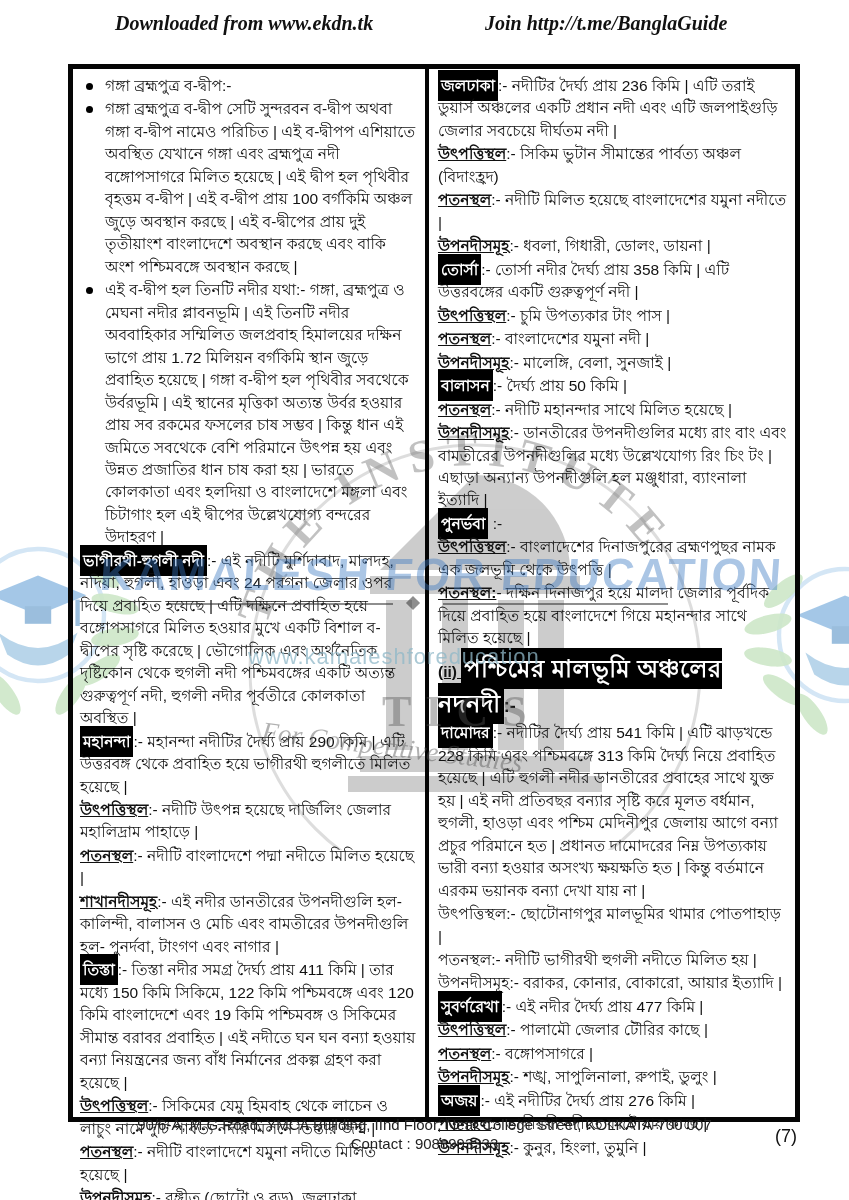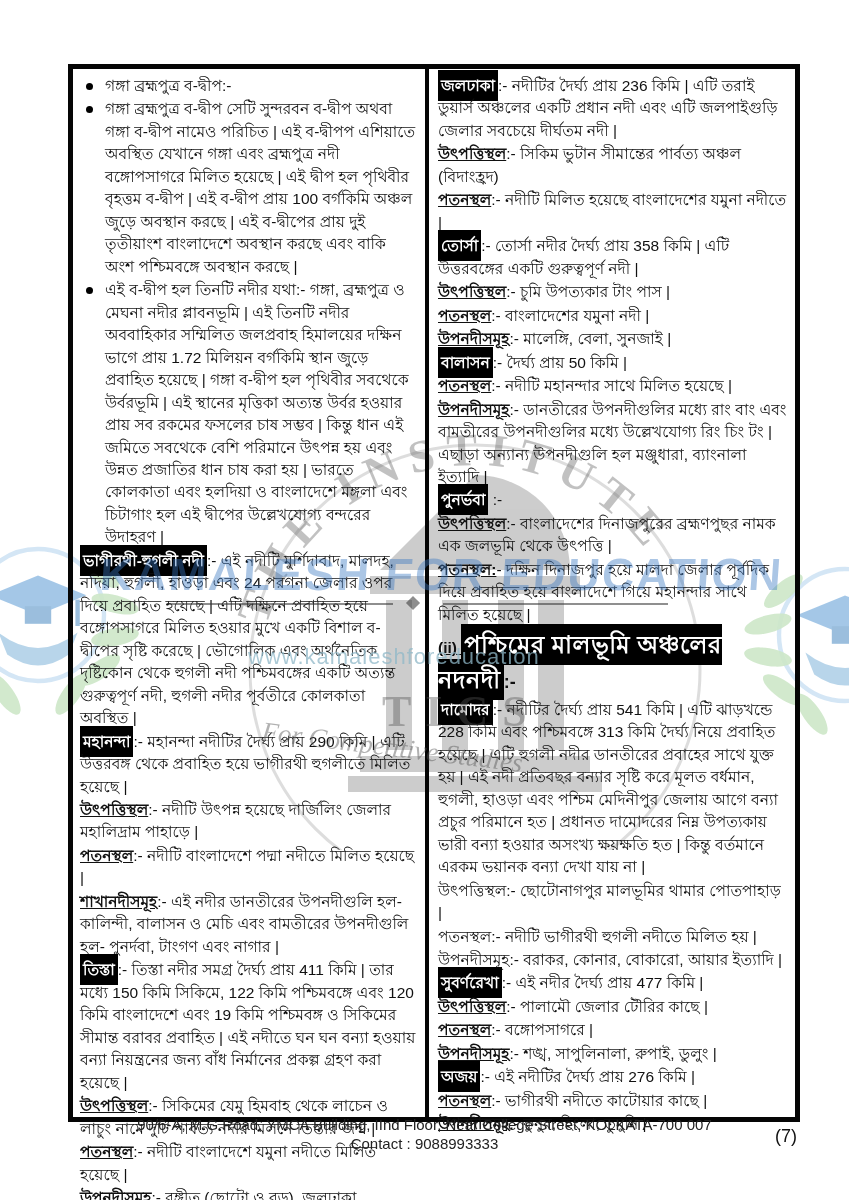--- a/index.html
+++ b/index.html
@@ -52,20 +52,24 @@
   .flourish .bar.r{left:275px;}
   .flourish .dia{position:absolute;left:240px;top:0;width:10px;height:10px;background:#333;
             transform:rotate(45deg);}
   .side-logo{width:220px;height:220px;opacity:.55;}
 </style>
 </head>
 <body>
 
 <div class="page">
 
+  <div class="hdr">
+    <span class="hl">Downloaded from www.ekdn.tk</span>
+    <span class="hr">Join http://t.me/BanglaGuide</span>
+  </div>
 
   <svg class="wm wm-under" style="left:190px;top:380px;" width="560" height="470">
     <defs>
       <path id="arcTop" d="M 70,300 A 215,215 0 0 1 500,300" fill="none"></path>
       <path id="arcBot" d="M 90,300 A 200,200 0 0 0 480,300" fill="none"></path>
     </defs>
     <circle cx="285" cy="290" r="225" fill="none" stroke="#777" stroke-width="3" opacity="0.25"></circle>
     <text font-family="Liberation Serif,serif" font-size="46" font-weight="bold" fill="#666" opacity="0.4" letter-spacing="10">
       <textPath href="#arcTop" startOffset="8%">THE INSTITUTE</textPath>
     </text>
@@ -147,20 +151,21 @@
         <div class="para"><span class="runs"><span class="bu">শাখানদীসমূহ</span><span>:- এই নদীর ডানতীরের উপনদীগুলি হল- কালিন্দী, বালাসন ও মেচি এবং বামতীরের উপনদীগুলি হল- পুনর্দবা, টাংগণ এবং নাগার |</span></span></div>
         <div class="para"><span class="runs"><span class="inv">তিস্তা</span><span>:- তিস্তা নদীর সমগ্র দৈর্ঘ্য প্রায় 411 কিমি | তার মধ্যে 150 কিমি সিকিমে, 122 কিমি পশ্চিমবঙ্গে এবং 120 কিমি বাংলাদেশে এবং 19 কিমি পশ্চিমবঙ্গ ও সিকিমের সীমান্ত বরাবর প্রবাহিত | এই নদীতে ঘন ঘন বন্যা হওয়ায় বন্যা নিয়ন্ত্রনের জন্য বাঁধ নির্মানের প্রকল্প গ্রহণ করা হয়েছে |</span></span></div>
         <div class="para"><span class="runs"><span class="bu">উৎপত্তিস্থল</span><span>:- সিকিমের যেমু হিমবাহ থেকে লাচেন ও লাচুং নামে দুটি পার্বত্য নদীর মিলনে তিস্তার জন্ম |</span></span></div>
         <div class="para"><span class="runs"><span class="bu">পতনস্থল</span><span>:- নদীটি বাংলাদেশে যমুনা নদীতে মিলিত হয়েছে |</span></span></div>
         <div class="para"><span class="runs"><span class="bu">উপনদীসমূহ</span><span>:- রঙ্গীত (ছোটো ও বড়), জলঢাকা, কালিবেনারা, লিশ, গিশ, চেকনালা, করলা |</span></span></div>
       </div>
     <div class="col right" id="colRight">
         <div class="para"><span class="runs"><span class="inv">জলঢাকা</span><span>:- নদীটির দৈর্ঘ্য প্রায় 236 কিমি | এটি তরাই ডুয়ার্স অঞ্চলের একটি প্রধান নদী এবং এটি জলপাইগুড়ি জেলার সবচেয়ে দীর্ঘতম নদী |</span></span></div>
         <div class="para"><span class="runs"><span class="bu">উৎপত্তিস্থল</span><span>:- সিকিম ভুটান সীমান্তের পার্বত্য অঞ্চল (বিদাংহ্রদ)</span></span></div>
         <div class="para"><span class="runs"><span class="bu">পতনস্থল</span><span>:- নদীটি মিলিত হয়েছে বাংলাদেশের যমুনা নদীতে |</span></span></div>
+        <div class="para"><span class="runs"><span class="bu">উপনদীসমূহ</span><span>:- ধবলা, গিধারী, ডোলং, ডায়না |</span></span></div>
         <div class="para"><span class="runs"><span class="inv">তোর্সা</span><span>:- তোর্সা নদীর দৈর্ঘ্য প্রায় 358 কিমি | এটি উত্তরবঙ্গের একটি গুরুত্বপূর্ণ নদী |</span></span></div>
         <div class="para"><span class="runs"><span class="bu">উৎপত্তিস্থল</span><span>:- চুমি উপত্যকার টাং পাস |</span></span></div>
         <div class="para"><span class="runs"><span class="bu">পতনস্থল</span><span>:- বাংলাদেশের যমুনা নদী |</span></span></div>
         <div class="para"><span class="runs"><span class="bu">উপনদীসমূহ</span><span>:- মালেঙ্গি, বেলা, সুনজাই |</span></span></div>
         <div class="para"><span class="runs"><span class="inv">বালাসন</span><span>:- দৈর্ঘ্য প্রায় 50 কিমি |</span></span></div>
         <div class="para"><span class="runs"><span class="bu">পতনস্থল</span><span>:- নদীটি মহানন্দার সাথে মিলিত হয়েছে |</span></span></div>
         <div class="para"><span class="runs"><span class="bu">উপনদীসমূহ</span><span>:- ডানতীরের উপনদীগুলির মধ্যে রাং বাং এবং বামতীরের উপনদীগুলির মধ্যে উল্লেখযোগ্য রিং চিং টং | এছাড়া অন্যান্য উপনদীগুলি হল মঞ্জুধারা, ব্যাংনালা ইত্যাদি |</span></span></div>
         <div class="para"><span class="runs"><span class="inv">পুনর্ভবা</span><span> :-</span></span></div>
         <div class="para"><span class="runs"><span class="bu">উৎপত্তিস্থল</span><span>:- বাংলাদেশের দিনাজপুরের ব্রহ্মণপুছর নামক এক জলভূমি থেকে উৎপত্তি |</span></span></div>
         <div class="para"><span class="runs"><span class="bu">পতনস্থল:</span><span>- দক্ষিন দিনাজপুর হয়ে মালদা জেলার পূর্বদিক দিয়ে প্রবাহিত হয়ে বাংলাদেশে গিয়ে মহানন্দার সাথে মিলিত হয়েছে |</span></span></div>

